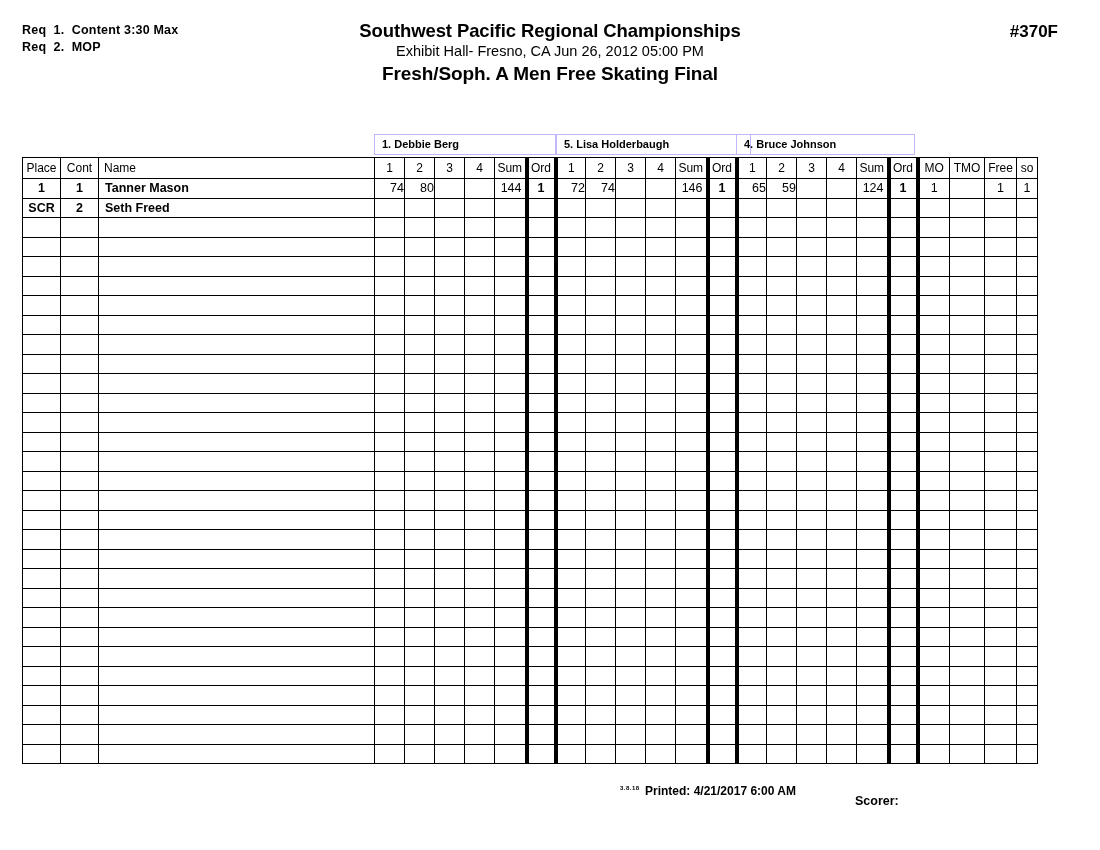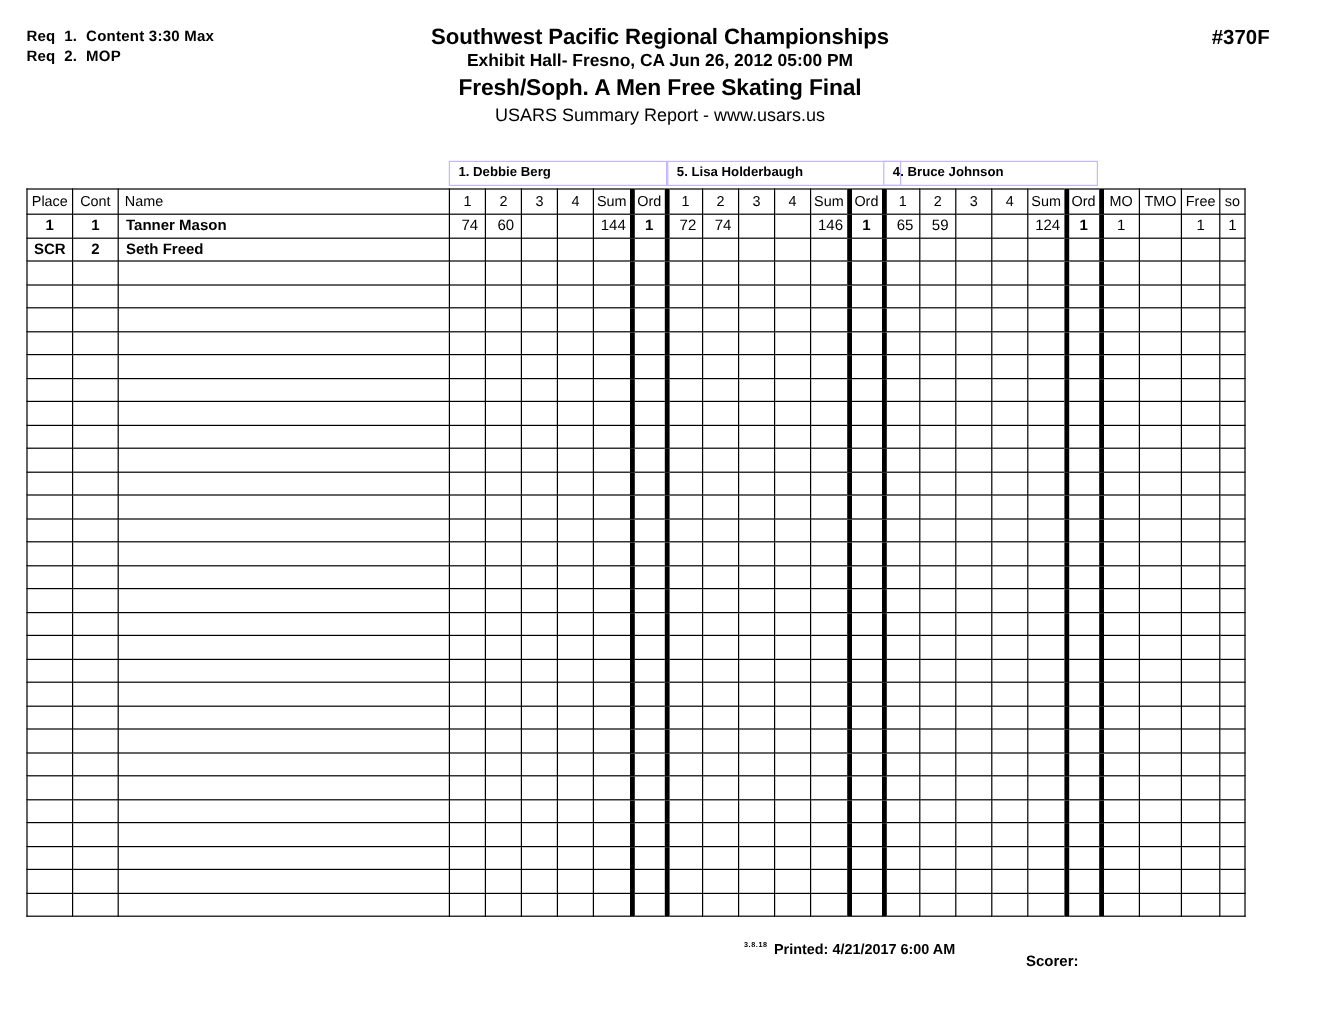--- a/index.html
+++ b/index.html
@@ -37,21 +37,21 @@
     text-align: center;
   }
   #titleblock .t-main {
     font-size: 18.5px;
     font-weight: bold;
     line-height: 22px;
     letter-spacing: -0.1px;
   }
   #titleblock .t-venue {
     font-size: 14.5px;
-    font-weight: bold;
+    font-weight: normal;
     line-height: 19px;
   }
   #titleblock .t-event {
     font-size: 19px;
     font-weight: bold;
     line-height: 25px;
     letter-spacing: -0.1px;
   }
   #titleblock .t-report {
     font-size: 15px;
@@ -115,21 +115,21 @@
     height: 21px;
   }
   #grid tr.hdr td.lbl-left {
     text-align: left;
     padding-left: 5px;
   }
   
   #grid td.c-num   { text-align: center; }
   #grid td.c-name  { text-align: left; padding-left: 6px; }
   #grid tr.datarow td { font-weight: bold; font-size: 12.5px; }
-  #grid tr.datarow td.c-score { font-weight: normal; font-size: 12.5px; text-align: center; padding-left: 4px; }
+  #grid tr.datarow td.c-score { font-weight: normal; font-size: 12.5px; text-align: right; padding-left: 4px; }
   #grid tr.datarow td.c-sum   { font-weight: normal; font-size: 12.5px; text-align: right; padding-right: 3px; }
   #grid tr.datarow td.c-ord   { font-weight: bold;  text-align: center; }
   #grid tr.datarow td.c-tail  { font-weight: normal; text-align: center; }
 
   
   #grid td.thickL { border-left: 4px solid #000; }
   #grid td.thickR { border-right: 4px solid #000; }
 
   
   #footer {
@@ -168,21 +168,20 @@
 
 <div id="reqs">
   <div class="req-line">Req  1.  Content 3:30 Max</div>
   <div class="req-line">Req  2.  MOP</div>
 </div>
 
 <div id="titleblock">
   <div class="t-main">Southwest Pacific Regional Championships</div>
   <div class="t-venue">Exhibit Hall-  Fresno, CA  Jun 26, 2012  05:00 PM</div>
   <div class="t-event">Fresh/Soph. A Men Free Skating Final</div>
-  <div class="t-report">USARS Summary Report - www.usars.us</div>
 </div>
 
 <div id="eventno">#370F</div>
 
 <div id="judgeband">
   <div class="jbox" style="left:0px;   width:182px;">1.  Debbie Berg</div>
   <div class="jbox" style="left:182px; width:195px;">5.  Lisa Holderbaugh</div>
   <div class="jbox" style="left:362px; width:179px;">4.  Bruce Johnson</div>
 </div>
 
@@ -244,21 +243,21 @@
       <td>MO</td>
       <td>TMO</td>
       <td>Free</td>
       <td>so</td>
     </tr>
   <tr class="datarow">
         <td class="c-num">1</td>
         <td class="c-num">1</td>
         <td class="c-name">Tanner Mason</td>
         <td class="c-score">74</td>
-        <td class="c-score">60</td>
+        <td class="c-score">80</td>
         <td class="c-score"></td>
         <td class="c-score"></td>
         <td class="c-sum">144</td>
         <td class="c-ord thickL thickR">1</td>
         <td class="c-score">72</td>
         <td class="c-score">74</td>
         <td class="c-score"></td>
         <td class="c-score"></td>
         <td class="c-sum">146</td>
         <td class="c-ord thickL thickR">1</td>

